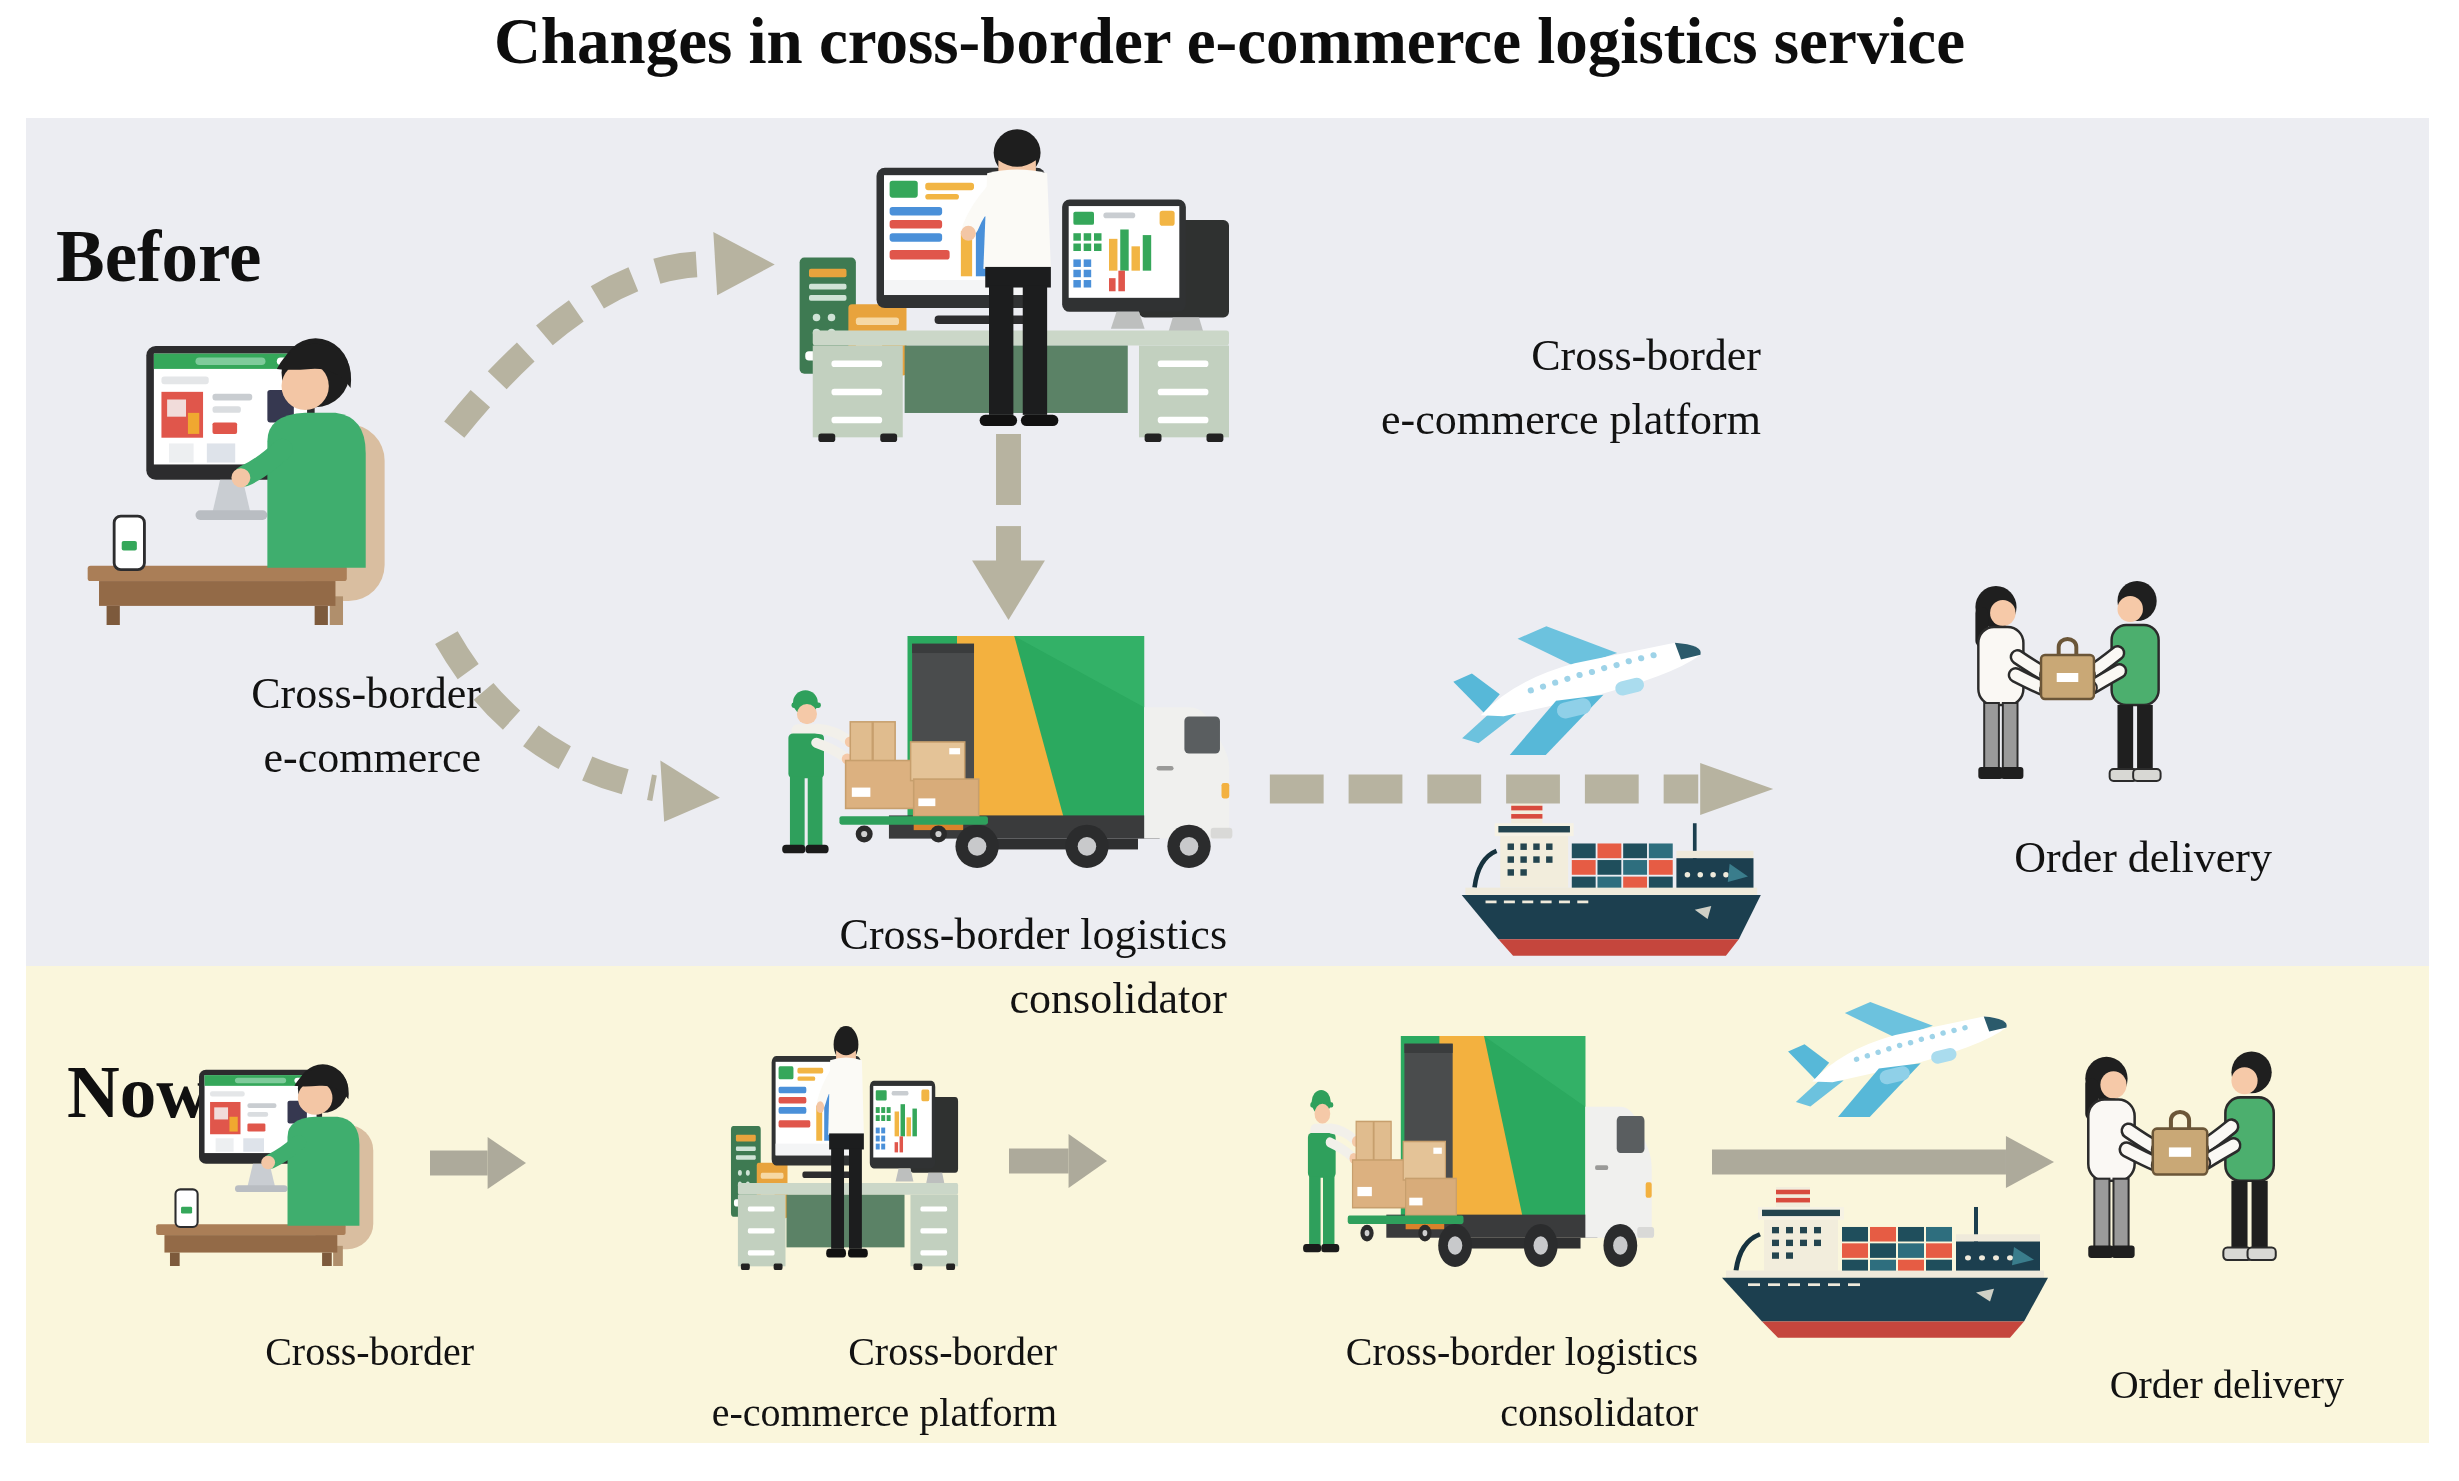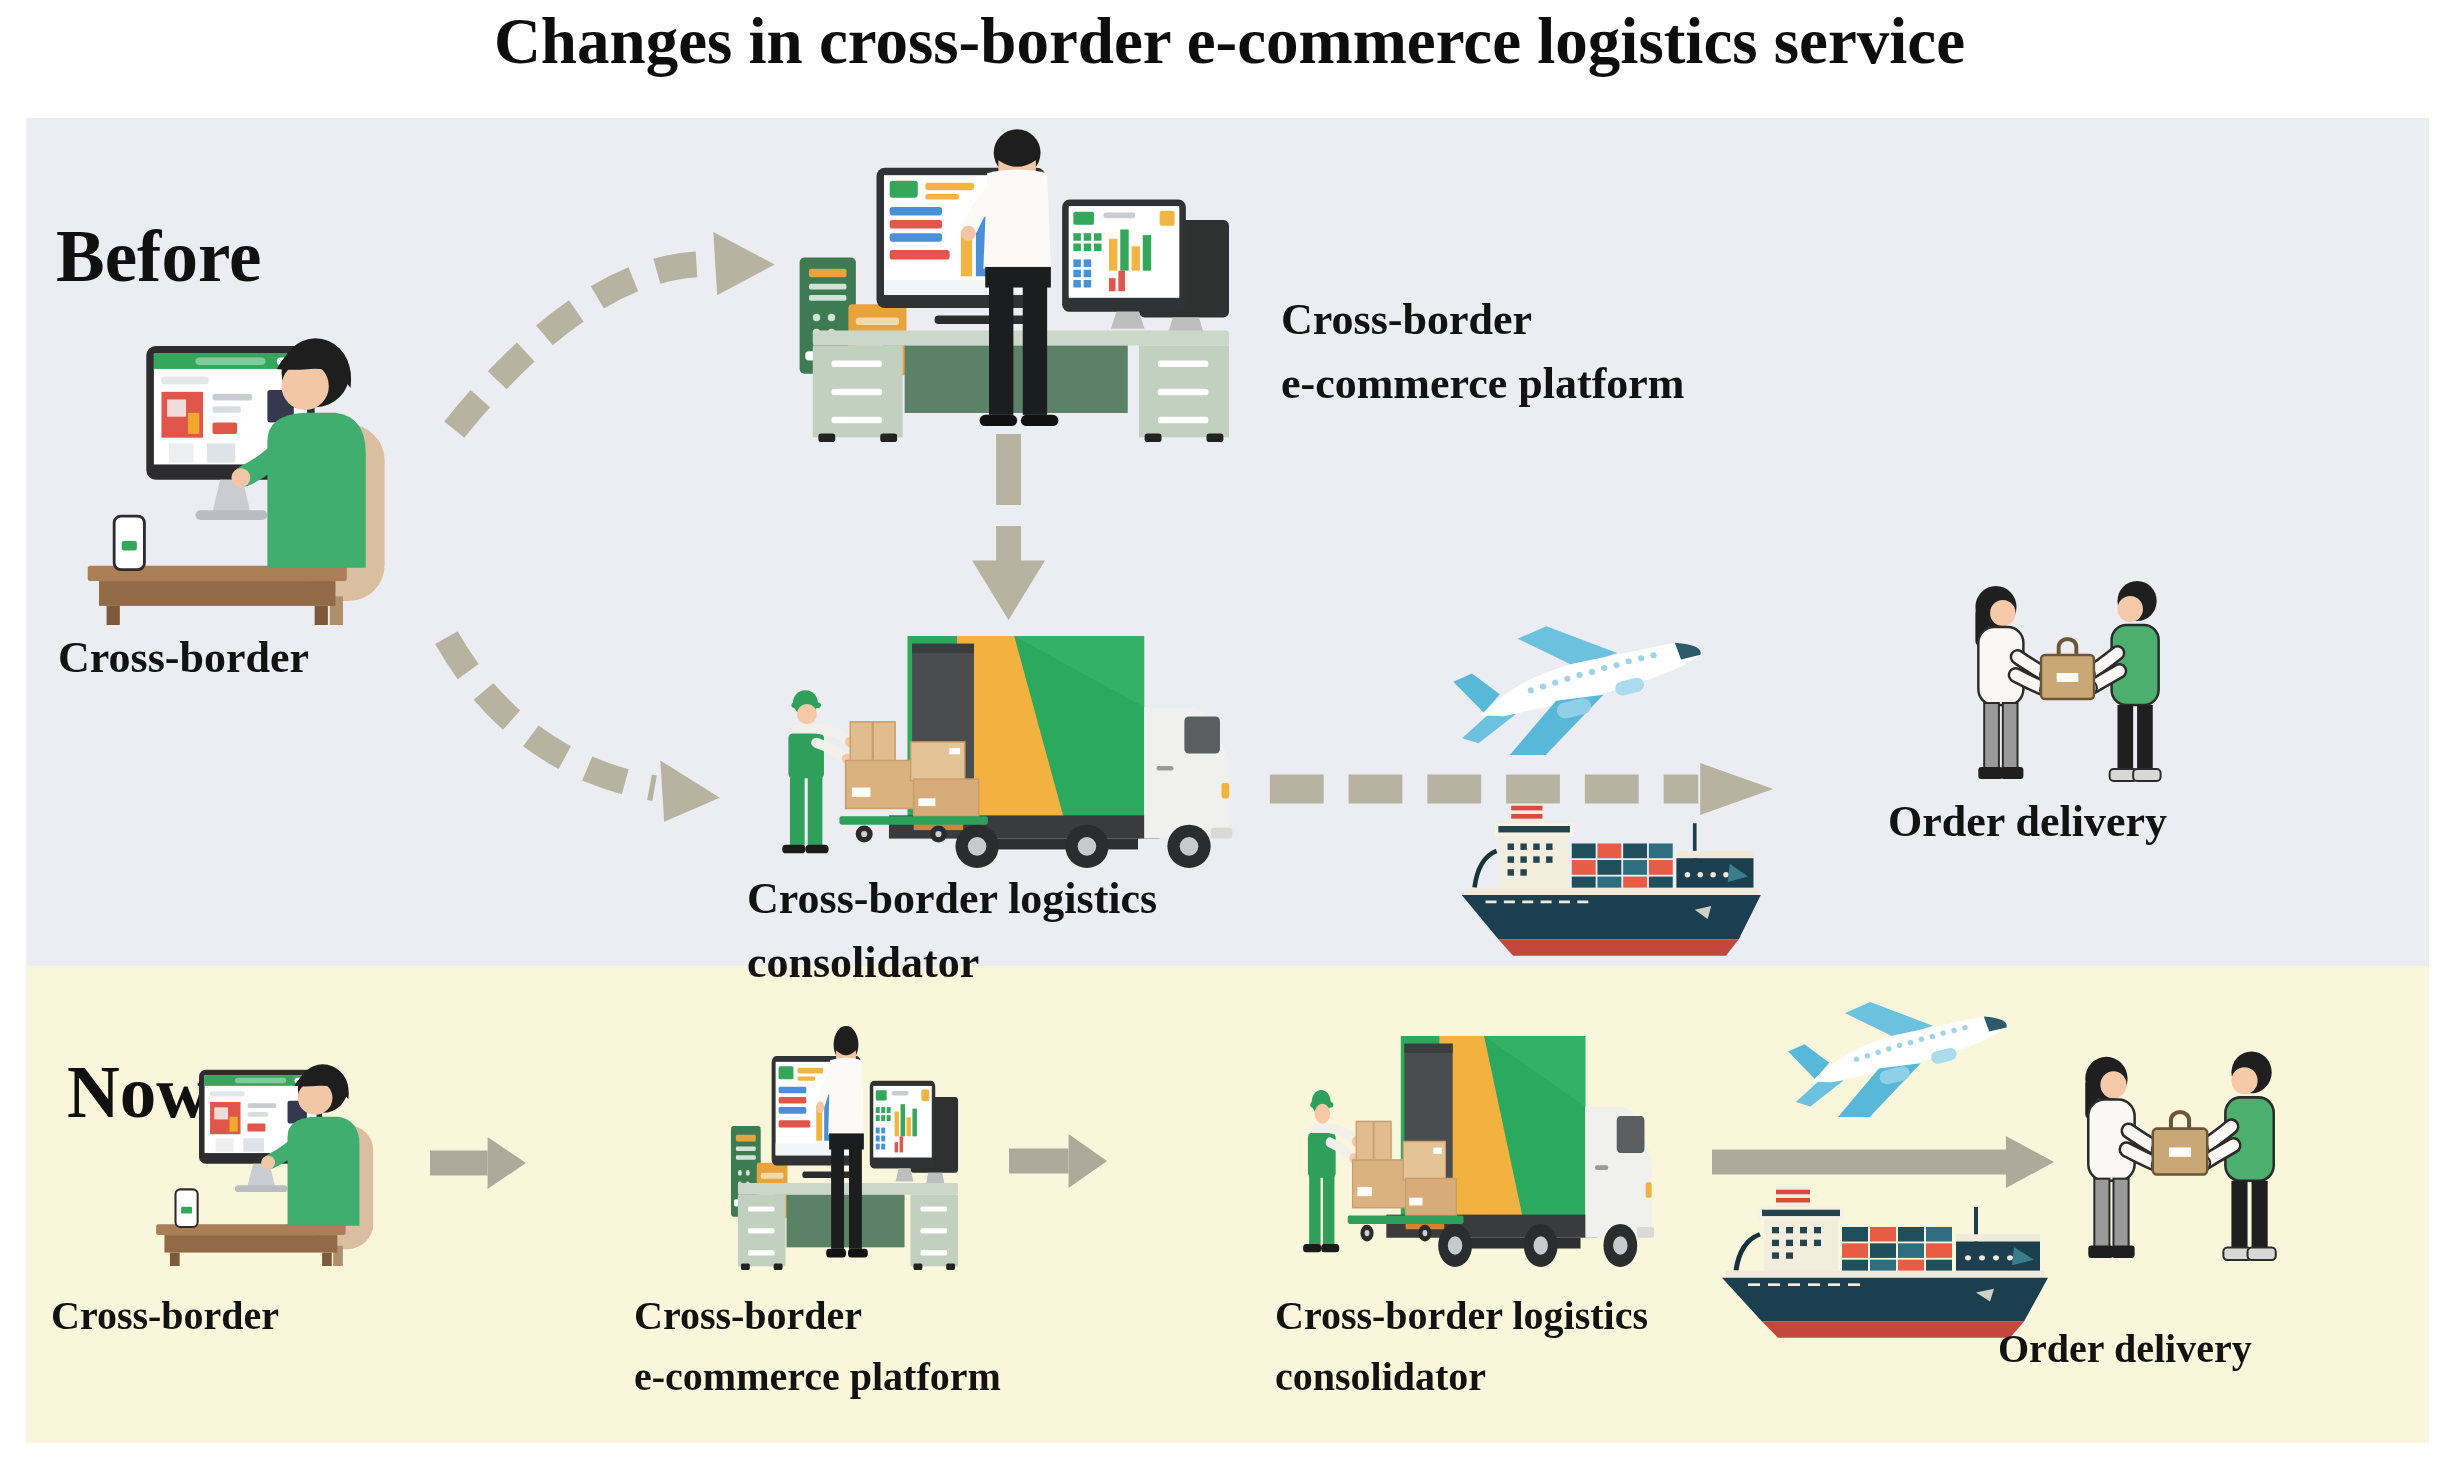--- a/index.html
+++ b/index.html
@@ -4,22 +4,22 @@
 <style>
   html,body{margin:0;padding:0;background:#ffffff;}
   #canvas{position:relative;width:2459px;height:1481px;background:#ffffff;overflow:hidden;
           font-family:"Liberation Serif","DejaVu Serif",serif;border-radius:7px;}
   .title{position:absolute;left:0;top:3.8px;width:2459px;text-align:center;
          font-weight:700;font-size:65px;color:#0d0d0d;letter-spacing:0px;}
   .panel{position:absolute;left:26px;width:2403px;}
   .panel-before{top:118px;height:848px;background:#ECEDF2;}
   .panel-now{top:966px;height:477px;background:#FAF6DC;}
   .section-label{position:absolute;font-weight:700;font-size:73px;color:#101010;line-height:1;margin-top:36px;}
-  .node-label{position:absolute;text-align:left;font-weight:700;color:#121212;
-              font-size:44px;line-height:64px;}
+  .node-label{position:absolute;text-align:right;font-weight:400;color:#121212;
+              font-size:44px;line-height:64px;margin-top:36px;}
   .node-label.small{font-size:40px;line-height:61px;}
   .ll{display:block;}
   .illus,.arrow{position:absolute;display:block;}
 </style>
 </head>
 <body>
 
 <div id="canvas">
 
   <svg width="0" height="0" style="position:absolute" aria-hidden="true">
@@ -356,20 +356,21 @@
     <rect x="29" y="96" width="26" height="38" fill="#B7B3A0"></rect>
     <polygon points="4,132 80,132 42,194" fill="#B7B3A0"></polygon>
   </svg>
   <svg class="arrow" style="left:1266px;top:761px;width:511px;height:56px" viewBox="0 0 532 58">
     <line x1="4" y1="29" x2="450" y2="29" stroke="#B7B3A0" stroke-width="30" stroke-dasharray="56 26"></line>
     <polygon points="452,2 528,29 452,56" fill="#B7B3A0"></polygon>
   </svg>
 
   <div class="node-label" style="left:58px;top:626px;width:423px;">
     <span class="ll">Cross-border</span>
+    <span class="ll">e-commerce</span>
   </div>
   <div class="node-label" style="left:1281px;top:288px;width:480px;">
     <span class="ll">Cross-border</span>
     <span class="ll">e-commerce platform</span>
   </div>
   <div class="node-label" style="left:747px;top:867px;width:480px;">
     <span class="ll">Cross-border logistics</span>
     <span class="ll">consolidator</span>
   </div>
   <div class="node-label" style="left:1888px;top:790px;width:384px;">

